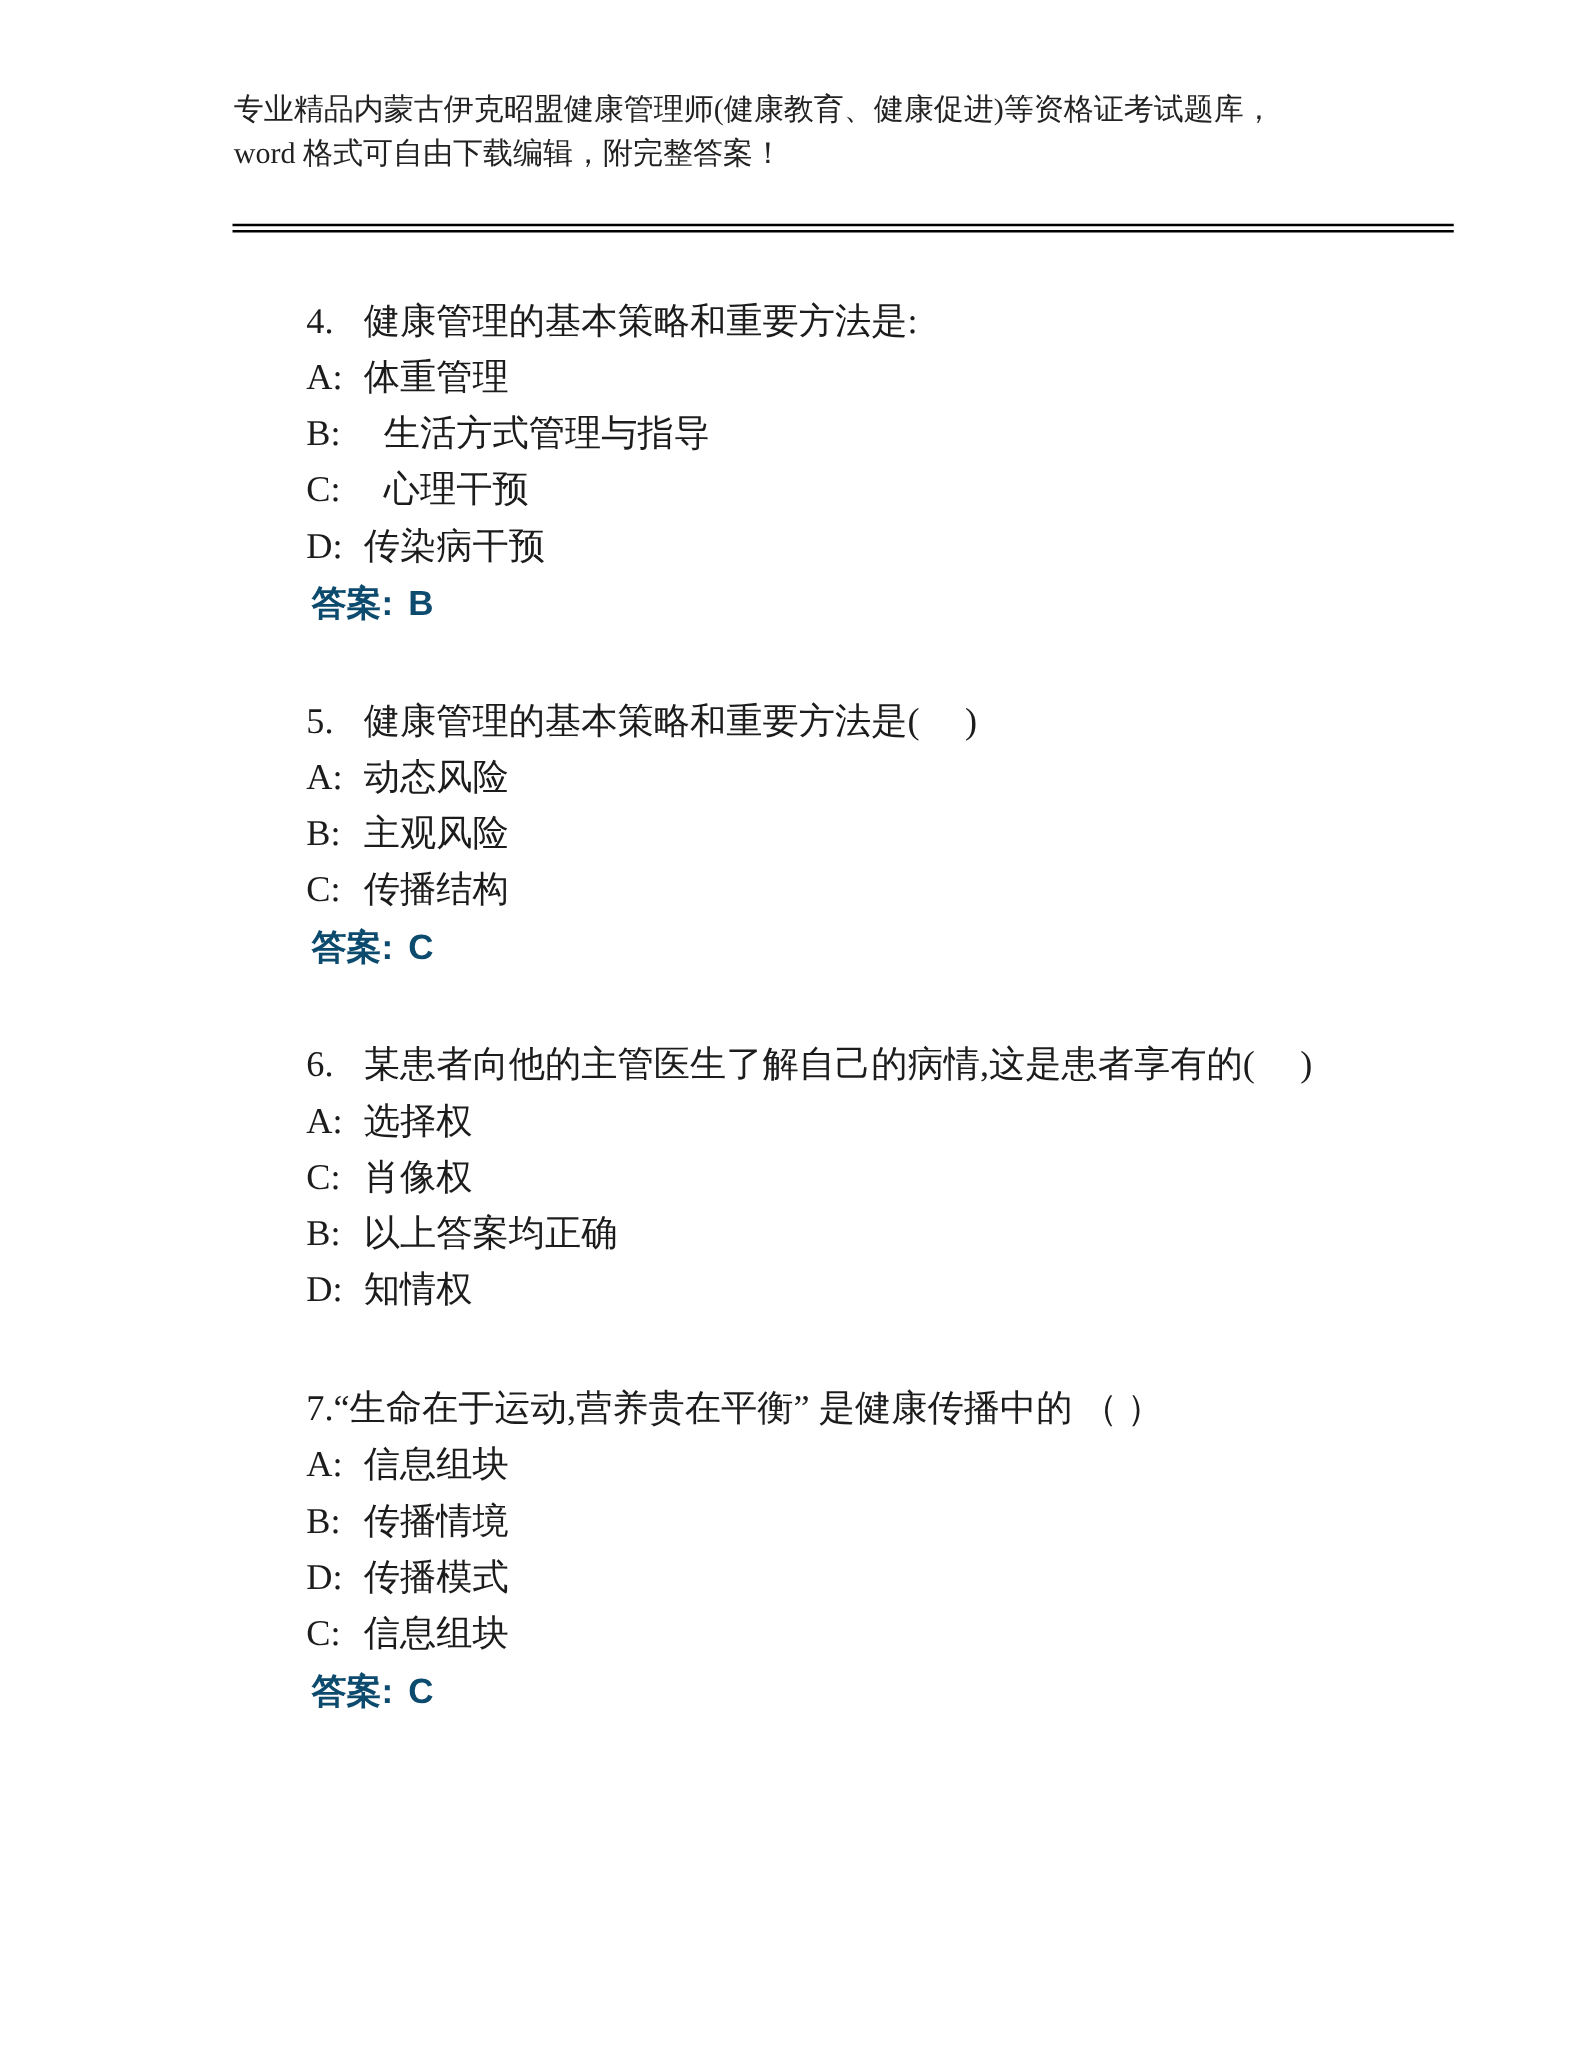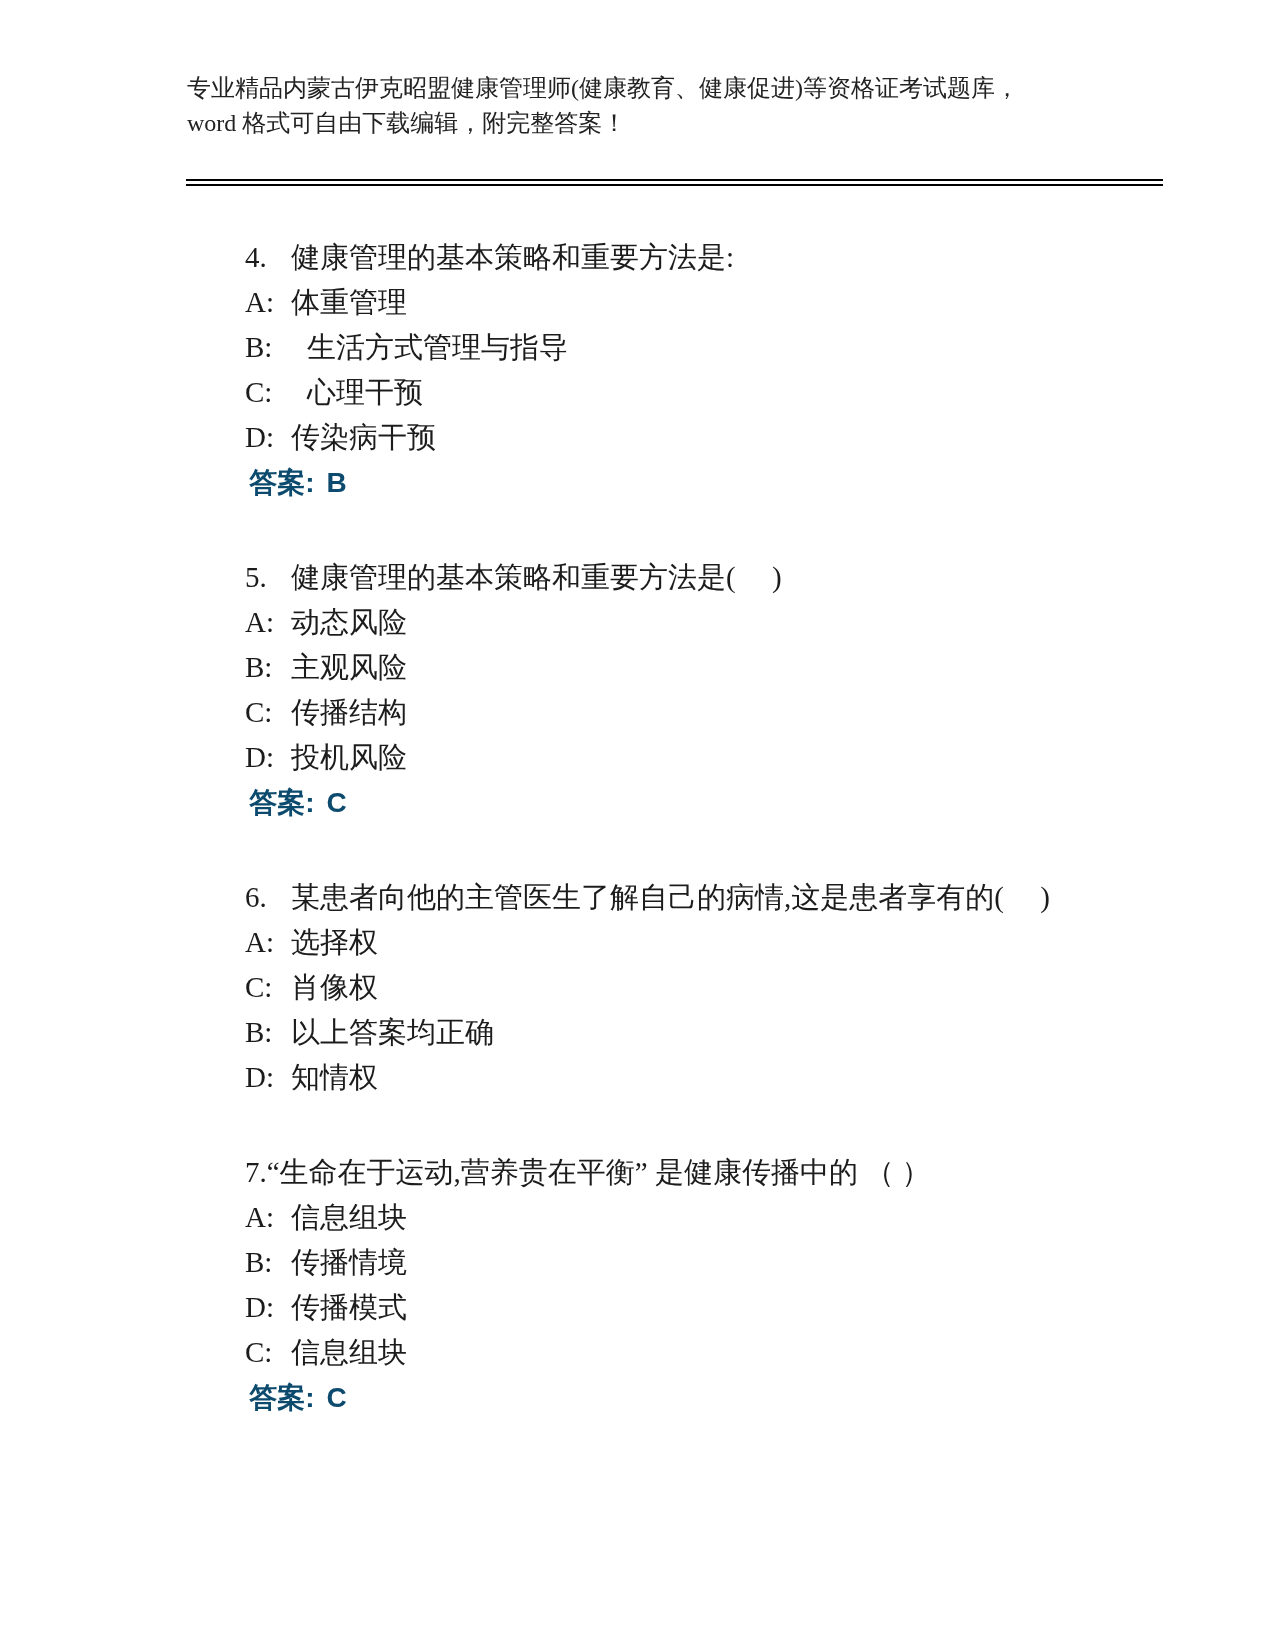--- a/index.html
+++ b/index.html
@@ -118,23 +118,20 @@
       </div>
       <div class="opt">
         <span class="opt-label">A:</span><span class="opt-text">动态风险</span>
       </div>
       <div class="opt">
         <span class="opt-label">B:</span><span class="opt-text">主观风险</span>
       </div>
       <div class="opt">
         <span class="opt-label">C:</span><span class="opt-text">传播结构</span>
       </div>
-      <div class="opt">
-        <span class="opt-label">D:</span><span class="opt-text">投机风险</span>
-      </div>
       <div class="answer">
         <span class="answer-label">答案:</span><span class="answer-value">C</span>
       </div>
     </section>
 
     <section class="question">
       <div class="q-title">
         <span class="q-num">6.</span><span class="q-text">某患者向他的主管医生了解自己的病情,这是患者享有的(　 )</span>
       </div>
       <div class="opt">

